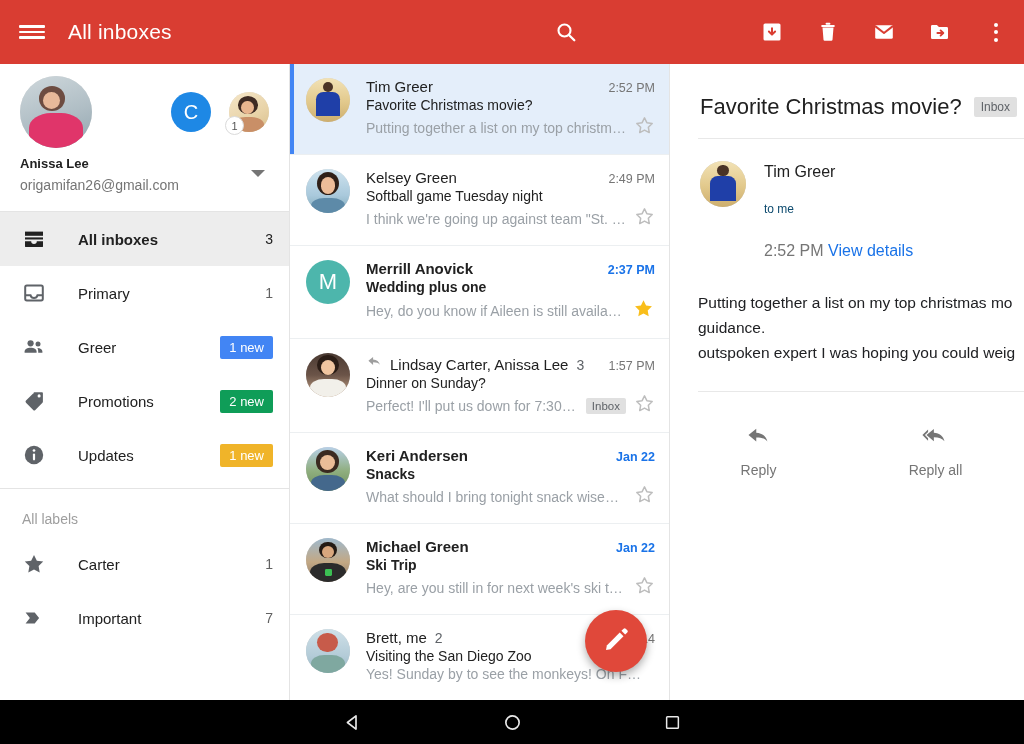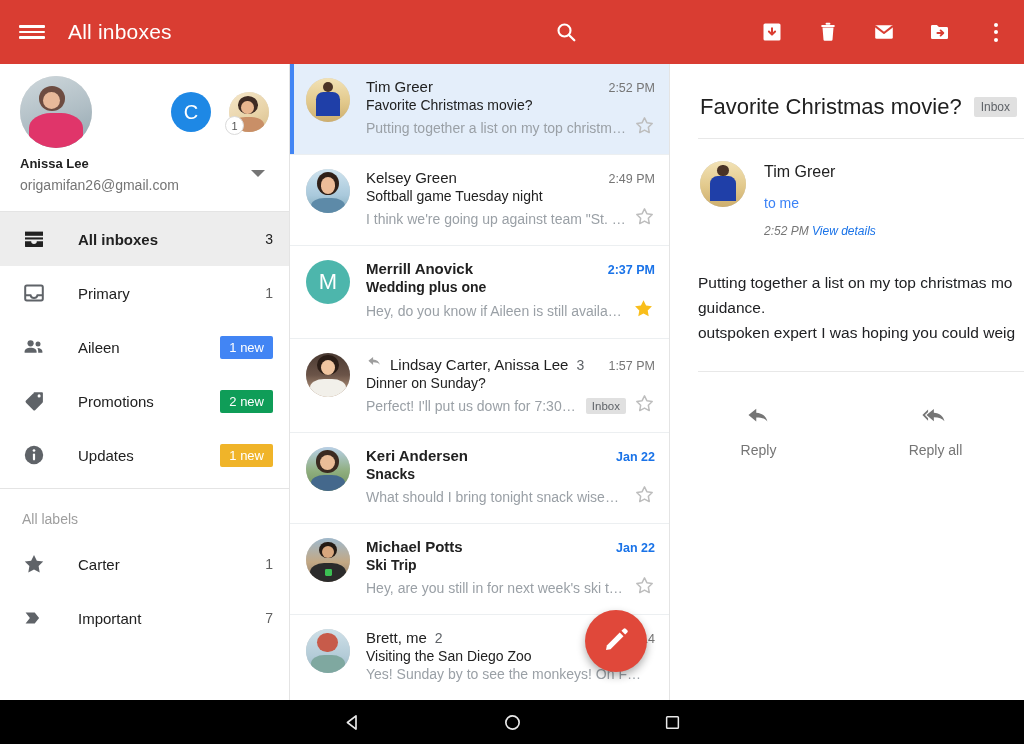--- a/index.html
+++ b/index.html
@@ -92,22 +92,22 @@
          box-shadow:0 4px 9px rgba(0,0,0,.32); }
 
   
   .rd-head { padding:30px 0 18px 30px; }
   .rd-subject-row { display:flex; align-items:center; }
   .rd-subject { font-size:22px; color:#212121; font-weight:400; white-space:nowrap; }
   .rd-hr { height:1px; background:#e8e8e8; margin-left:28px; }
   .rd-msg { padding:22px 0 0 30px; display:flex; }
   .rd-av { width:46px; height:46px; border-radius:50%; overflow:hidden; flex:none; margin-right:18px; background:#ccc; }
   .rd-from { font-size:16px; color:#212121; line-height:22px; }
-  .rd-tome { font-size:14px; color:#3b82f6; line-height:22px; margin-top:9px; }
-  .rd-timeline { font-size:12px; color:#757575; line-height:22px; margin-top:6px;font-style:italic; }
+  .rd-tome { font-size:12px; color:#0c4a6e; line-height:22px; margin-top:15px; }
+  .rd-timeline { font-size:16px; color:#757575; line-height:22px; margin-top:20px; }
   .rd-details { color:#1a73e8; cursor:pointer; }
   .rd-body { padding:28px 0 0 28px; font-size:15.5px; color:#202124; line-height:25px; white-space:nowrap; }
   .rd-actions { display:flex; padding-top:16px; }
   .rd-btn { width:178px; display:flex; flex-direction:column; align-items:center; cursor:pointer; padding-top:14px; }
   .rd-btn-label { font-size:14px; color:#757575; margin-top:9px; }
 
   
   .navbar { position:absolute; left:0; bottom:0; width:1024px; height:44px; background:#000;
             display:flex; align-items:center; justify-content:center; }
   .navbar .slot { width:160px; display:flex; align-items:center; justify-content:center; cursor:pointer; }
@@ -242,21 +242,21 @@
 
       <div class="nav-item">
         <div class="nav-ico">
           <svg width="24" height="24" viewBox="0 0 24 24">
               <circle cx="8.6" cy="8.3" r="3.1" fill="#5f6368"></circle>
               <circle cx="16" cy="9" r="2.5" fill="#5f6368"></circle>
               <path d="M2.6 16.6c0-2.5 2.7-3.8 6-3.8s6 1.3 6 3.8v1.2H2.6z" fill="#5f6368"></path>
               <path d="M15.4 13c2.8.1 5 1.3 5 3.6v1.2h-4.2v-1.6c0-1.3-.3-2.3-.8-3.2z" fill="#5f6368"></path>
             </svg>
         </div>
-        <div class="nav-label">Aileen</div>
+        <div class="nav-label">Greer</div>
         <div class="badge" style="background:#4285F4">1 new</div>
       </div>
 
       <div class="nav-item">
         <div class="nav-ico">
           <svg width="24" height="24" viewBox="0 0 24 24">
               <path d="M11.4 3.2H20a.9.9 0 0 1 .9.9v8.6a1.5 1.5 0 0 1-.44 1.06l-7.14 7.14a1.5 1.5 0 0 1-2.12 0l-7.2-7.2a1.5 1.5 0 0 1 0-2.12l7.14-7.14a1.5 1.5 0 0 1 1.06-.44z" fill="#5f6368"></path>
               <circle cx="17.1" cy="6.9" r="1.55" fill="#fff"></circle>
             </svg>
         </div>
@@ -436,21 +436,21 @@
           <div class="ph">
             <div class="sky" style="background:linear-gradient(180deg,#9fb9cd 0%,#c3a884 55%,#8c7b6b 100%)"></div>
             <div class="head" style="left:30%;top:8%;width:40%;height:38%;background:#241a14"></div>
             <div class="head" style="left:36%;top:18%;width:28%;height:28%;background:#d9a77e"></div>
             <div class="body" style="left:10%;top:56%;width:80%;height:52%;background:#2b2b2b"></div>
             <div class="head" style="left:44%;top:70%;width:14%;height:16%;background:#3bbf53;border-radius:20%"></div>
           </div>
         </div>
         <div class="mrow-main">
           <div class="mrow-l1">
-            <div class="mrow-sender">Michael Potts</div>
+            <div class="mrow-sender">Michael Green</div>
             <div class="mrow-time">Jan 22</div>
           </div>
           <div class="mrow-subj">Ski Trip</div>
           <div class="mrow-l3">
             <div class="mrow-snip">Hey, are you still in for next week's ski trip?…</div>
             <div class="star">
               <svg width="21" height="21" viewBox="0 0 24 24">
                   <path d="M12 3.3l2.7 5.5 6.1.9-4.4 4.3 1.04 6.05L12 17.2l-5.44 2.85L7.6 14l-4.4-4.3 6.1-.9z" fill="none" stroke="#bdbdbd" stroke-width="1.7" stroke-linejoin="round"></path>
                 </svg>
             </div>

